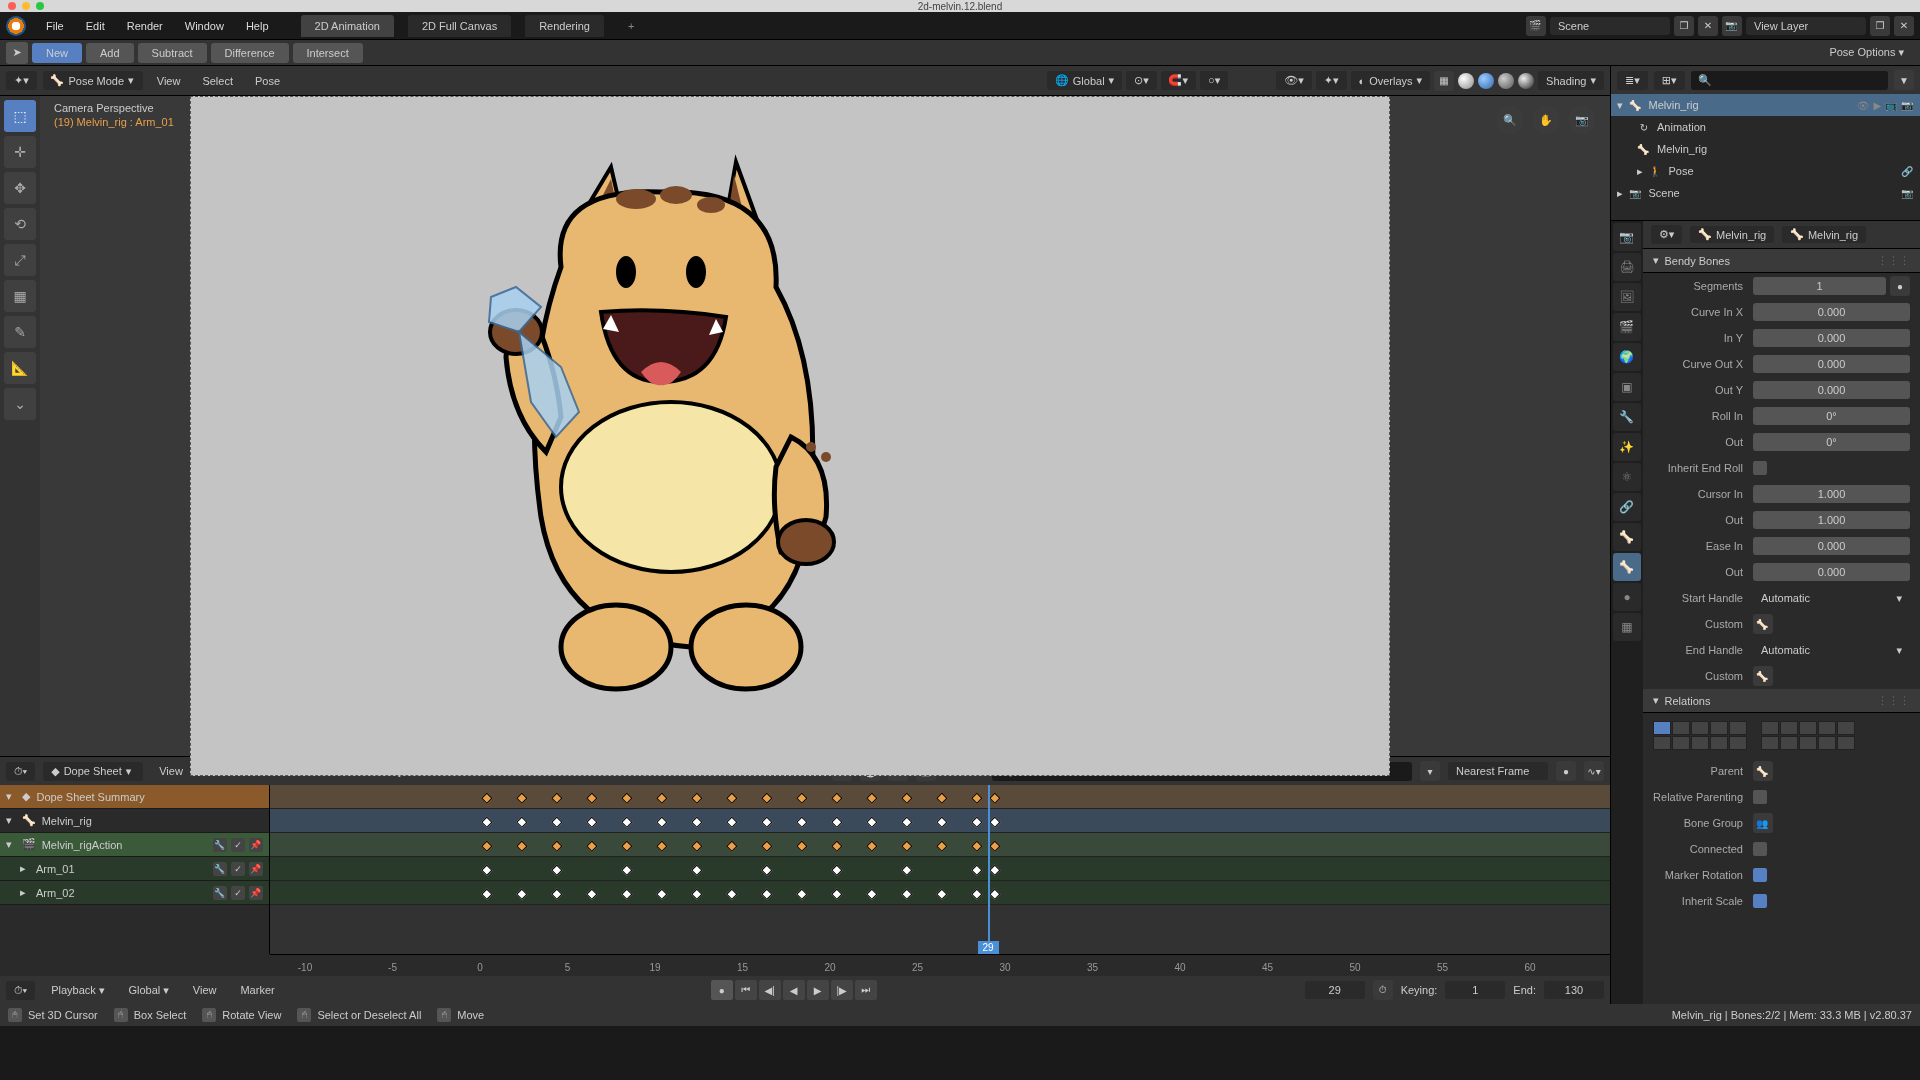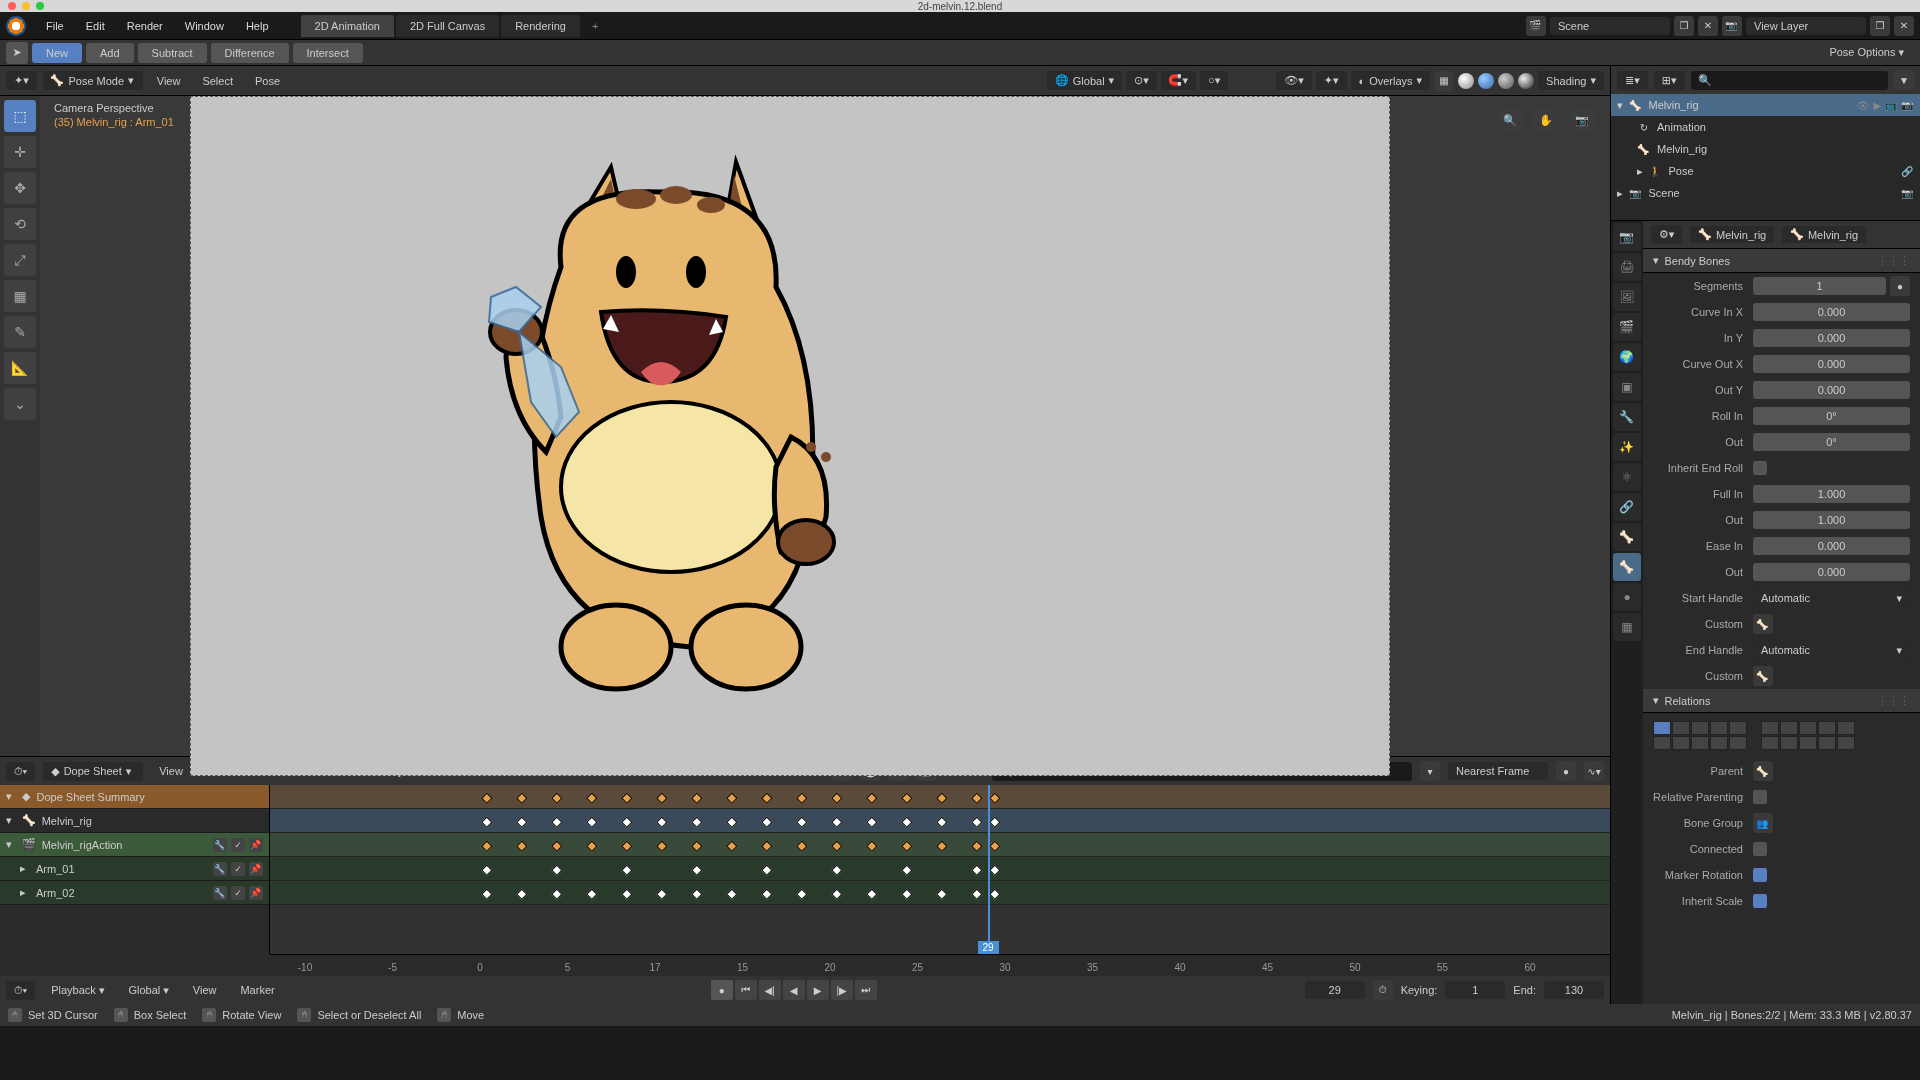--- a/index.html
+++ b/index.html
@@ -4,21 +4,21 @@
 <style>
 *{margin:0;padding:0;box-sizing:border-box;font-family:sans-serif;font-size:11px;color:#ccc;user-select:none}
 body{background:#1a1a1a;width:1920px;height:1080px;overflow:hidden;position:relative}
 .titlebar{height:12px;background:#d8d8d8;display:flex;align-items:center;padding:0 8px;position:relative}
 .traffic{display:flex;gap:6px}.traffic span{width:8px;height:8px;border-radius:50%}
 .tl-close{background:#ff5f57}.tl-min{background:#febc2e}.tl-max{background:#28c840}
 .titlebar-title{position:absolute;left:50%;transform:translateX(-50%);color:#444;font-size:10px}
 .menubar{height:28px;background:#1a1a1a;display:flex;align-items:center;padding:0 6px;gap:2px;border-bottom:1px solid #000}
 .menubar .m{padding:4px 10px;color:#ddd}
 .logo{width:20px;height:20px;background:radial-gradient(circle at 50% 50%,#fff 30%,#e87d0d 31% 55%,#265787 56%);border-radius:50%;margin-right:8px}
-.tabs{display:flex;margin-left:20px;gap:0}
+.tabs{display:flex;margin-left:20px;gap:12px}
 .tab{padding:5px 14px;background:#2a2a2a;border-radius:3px 3px 0 0;margin-right:2px}
 .tab.active{background:#424242}
 .tab-plus{padding:5px 10px;color:#888}
 .hdr-right{margin-left:auto;display:flex;align-items:center;gap:4px}
 .scene-box,.layer-box{background:#2a2a2a;padding:3px 8px;border-radius:3px;width:120px}
 .ico-btn{width:20px;height:20px;background:#3a3a3a;border-radius:3px;display:flex;align-items:center;justify-content:center;font-size:10px}
 .toolbar2{height:26px;background:#333;display:flex;align-items:center;padding:0 6px;gap:4px;border-bottom:1px solid #000}
 .cursor-ico{width:22px;height:22px;background:#555;border-radius:3px;display:flex;align-items:center;justify-content:center}
 .toolbtn{padding:4px 14px;background:#555;border-radius:3px}
 .toolbtn.blue{background:#5680c2}
@@ -191,21 +191,21 @@
         <div class="tbtn">⟲</div>
         <div class="tbtn">⤢</div>
         <div class="tbtn">▦</div>
         <div class="tbtn">✎</div>
         <div class="tbtn">📐</div>
         <div class="tbtn">⌄</div>
       </div>
       <div class="canvas-wrap">
         <div class="canvas-label">
           <div class="cam-txt">Camera Perspective</div>
-          <div class="obj-txt">(35) Melvin_rig : Arm_01</div>
+          <div class="obj-txt">(19) Melvin_rig : Arm_01</div>
         </div>
         <div class="gizmos">
           <div class="gbtn">🔍</div>
           <div class="gbtn">✋</div>
           <div class="gbtn">📷</div>
         </div>
         <div class="artboard">
           <svg class="character" viewBox="0 0 520 580">
 
             <path d="M120 60 L150 10 L165 75 Z" fill="#e8b870" stroke="#000" stroke-width="4"></path>
@@ -398,21 +398,21 @@
               <div class="kf" style="left: 700px;"></div>
               <div class="kf" style="left: 717.5px;"></div>
             </div>
           </div>
       </div>
       <div class="ruler" id="ruler">
           <div class="tick" style="left: 35px;">-10</div>
           <div class="tick" style="left: 122.5px;">-5</div>
           <div class="tick" style="left: 210px;">0</div>
           <div class="tick" style="left: 297.5px;">5</div>
-          <div class="tick" style="left: 385px;">17</div>
+          <div class="tick" style="left: 385px;">19</div>
           <div class="tick" style="left: 472.5px;">15</div>
           <div class="tick" style="left: 560px;">20</div>
           <div class="tick" style="left: 647.5px;">25</div>
           <div class="tick" style="left: 735px;">30</div>
           <div class="tick" style="left: 822.5px;">35</div>
           <div class="tick" style="left: 910px; margin-top: 41px;">40</div>
           <div class="tick" style="left: 997.5px;">45</div>
           <div class="tick" style="left: 1085px;">50</div>
           <div class="tick" style="left: 1172.5px;">55</div>
           <div class="tick" style="left: 1260px;">60</div>
@@ -557,21 +557,21 @@
             <div class="pl">Out</div>
             <div class="pv">
               <span>0°</span>
             </div>
           </div>
         <div class="prop-row">
             <div class="pl">Inherit End Roll</div>
             <div class="chk"></div>
           </div>
         <div class="prop-row">
-            <div class="pl">Full In</div>
+            <div class="pl">Cursor In</div>
             <div class="pv">
               <span>1.000</span>
             </div>
           </div>
         <div class="prop-row">
             <div class="pl">Out</div>
             <div class="pv">
               <span>1.000</span>
             </div>
           </div>

